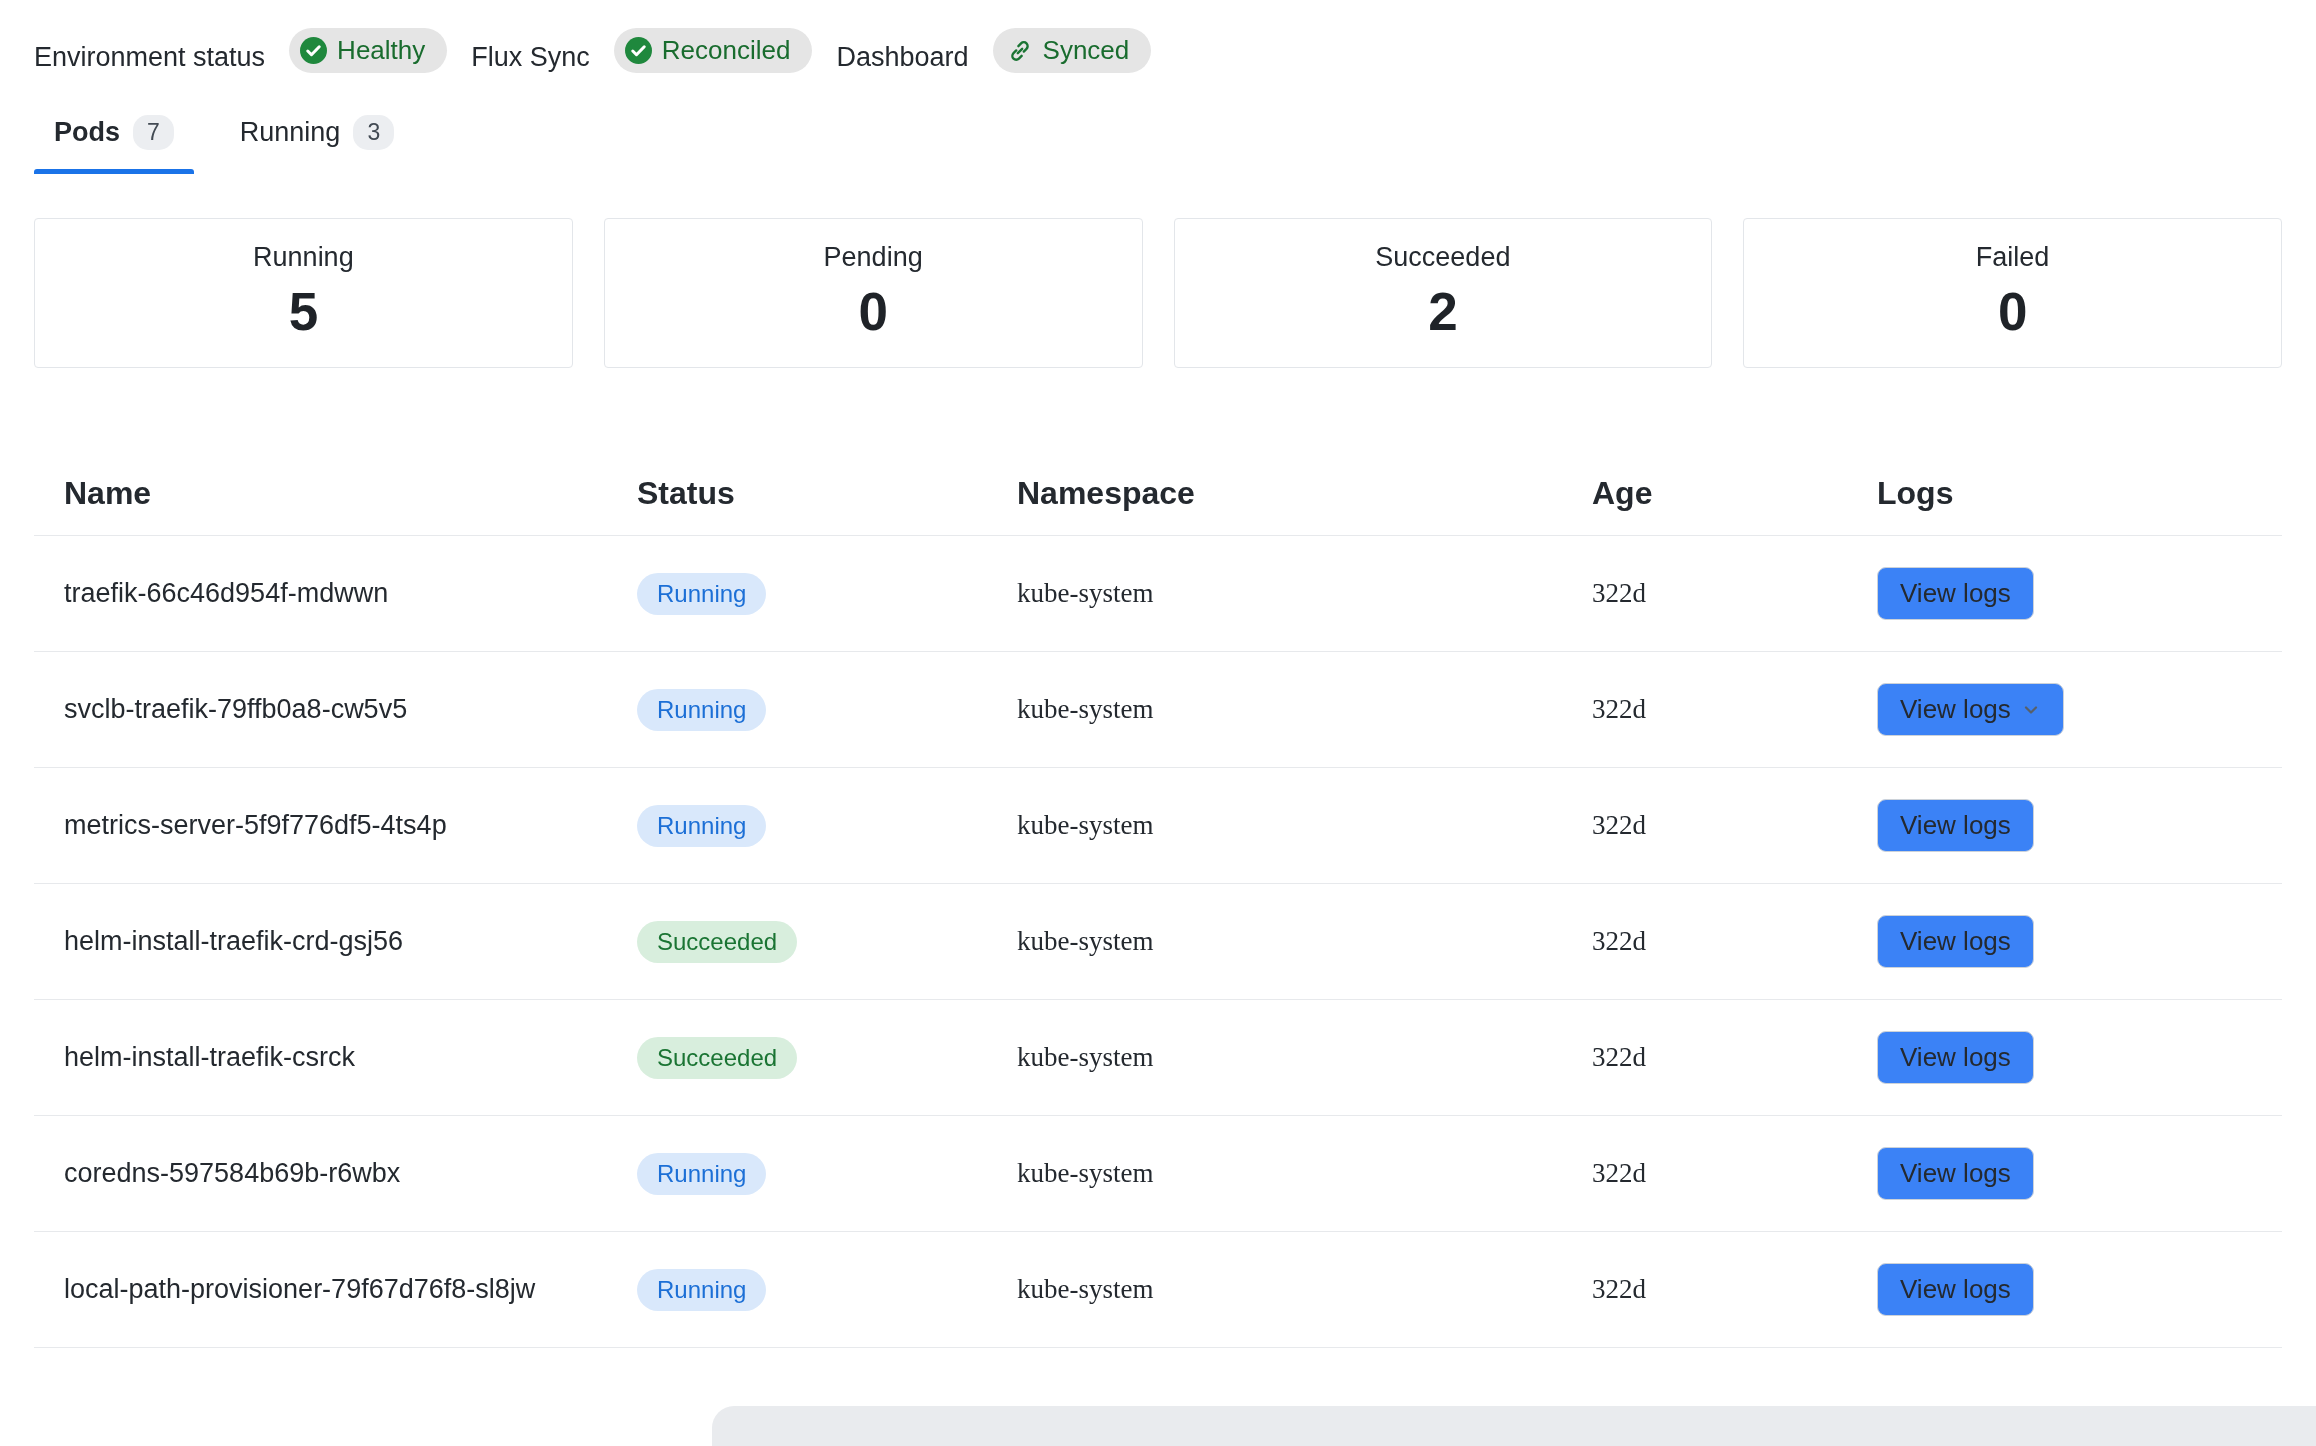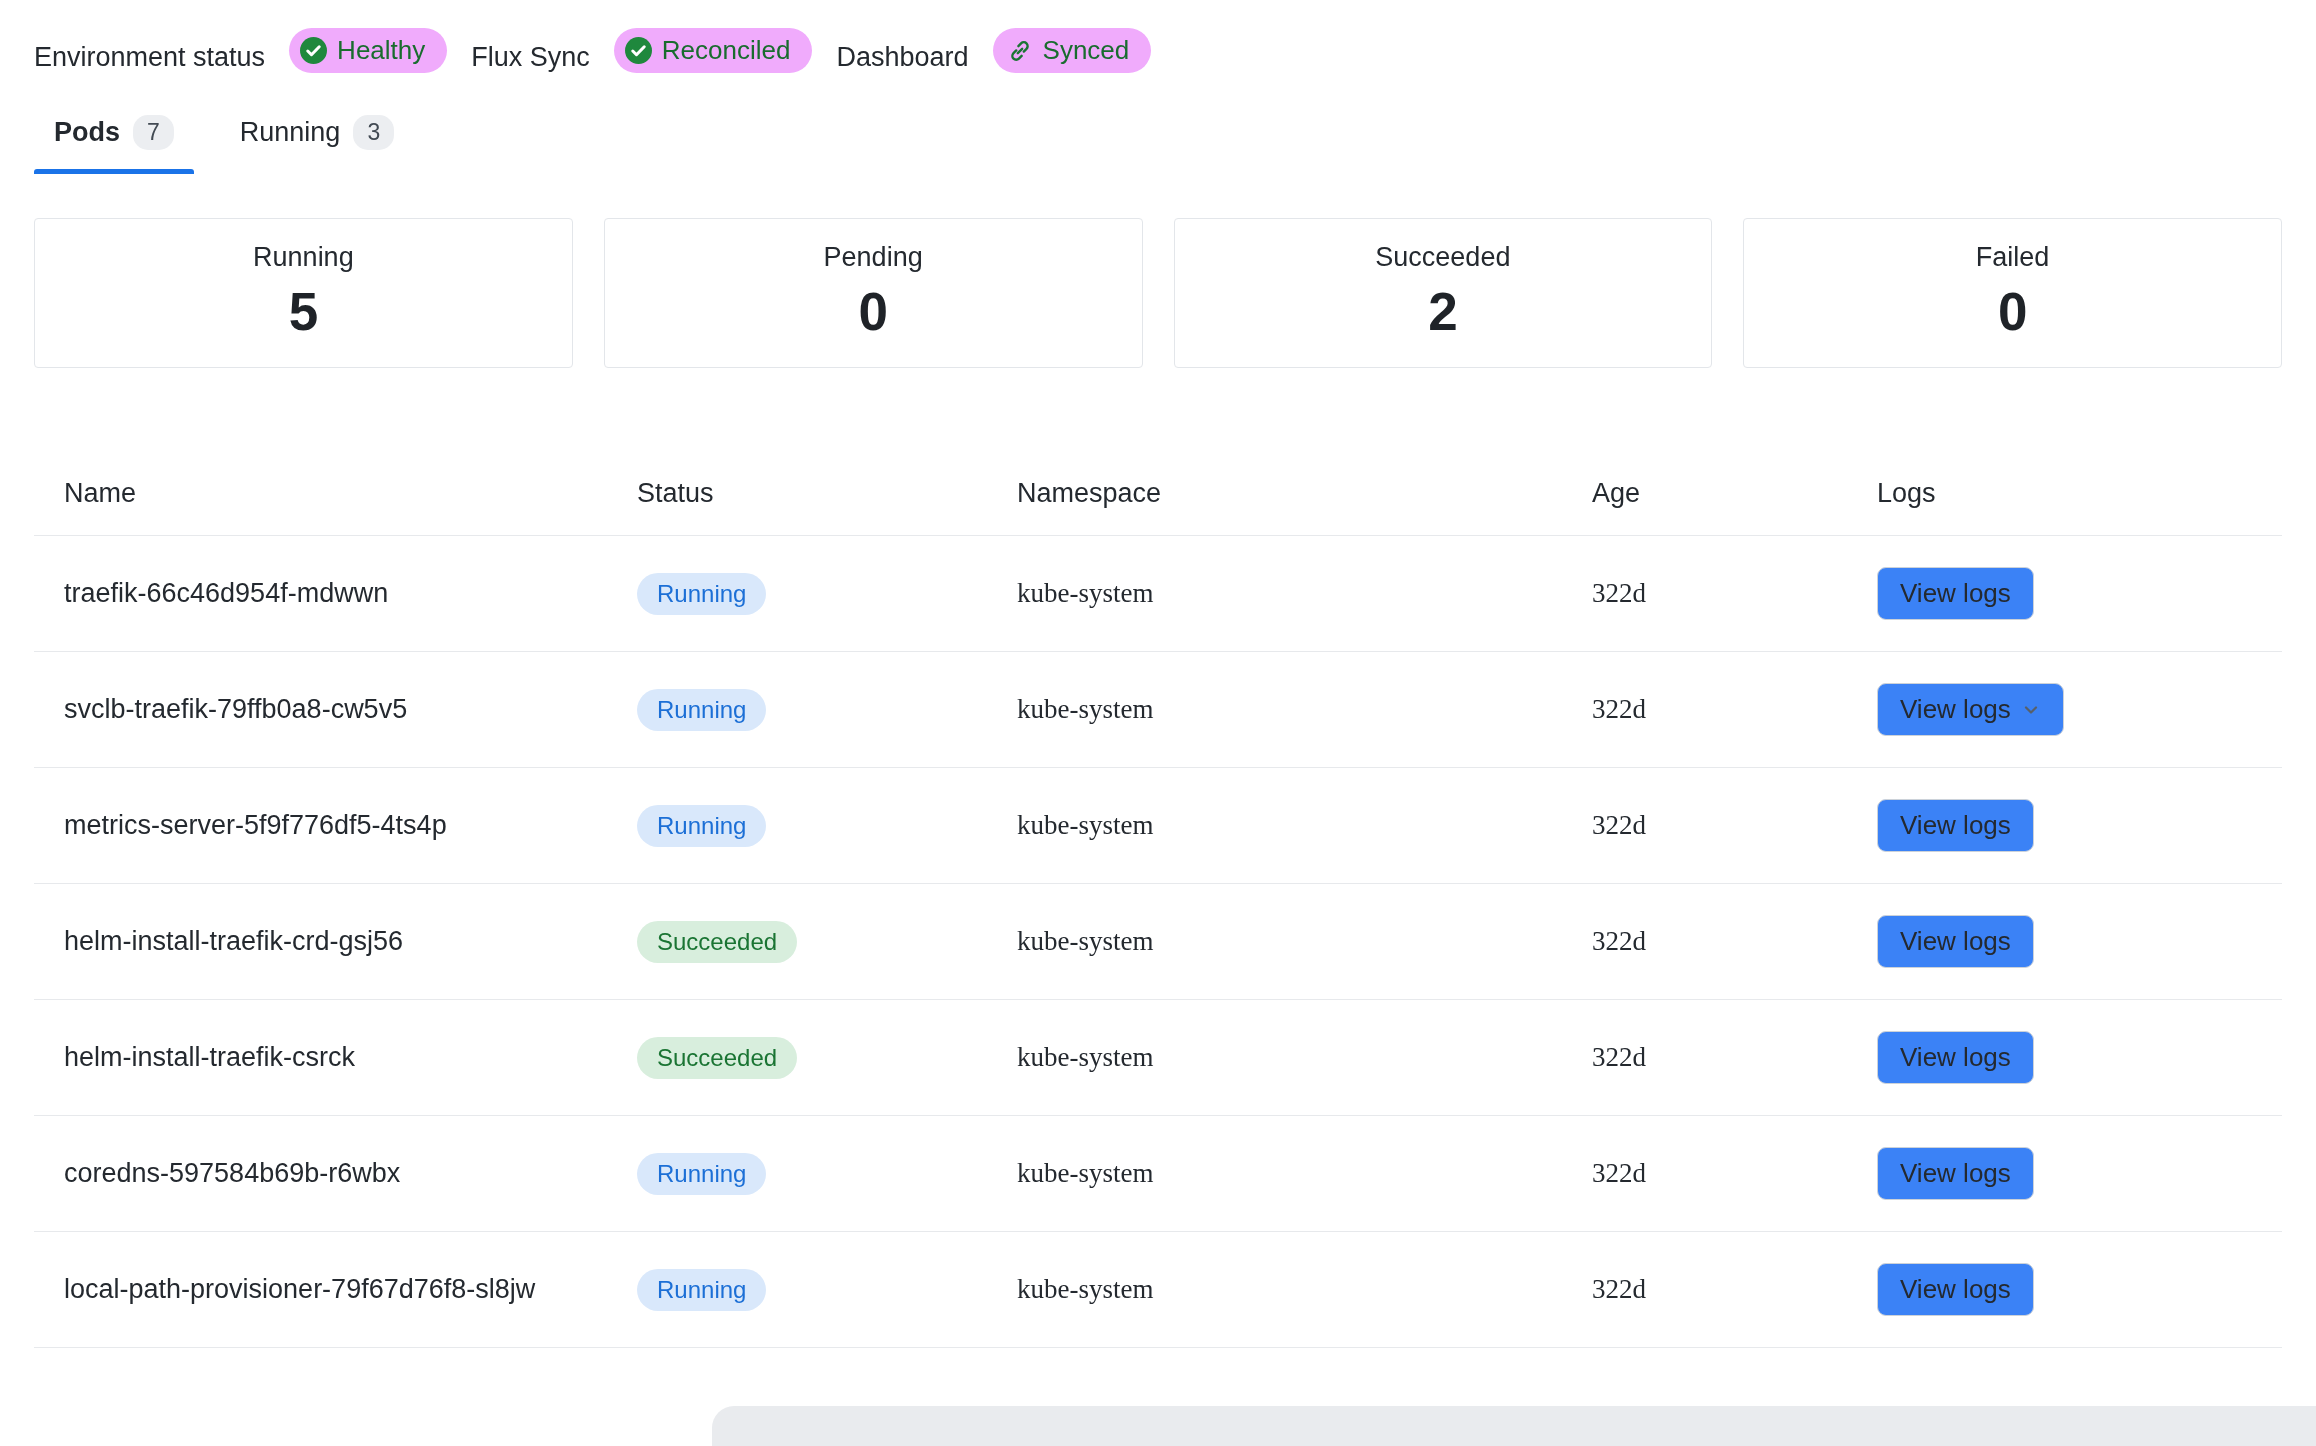--- a/index.html
+++ b/index.html
@@ -9,21 +9,21 @@
     font-family:"Liberation Sans", sans-serif; color:#24292f;
   }
   
   .topbar { display:flex; justify-content:space-between; align-items:center; padding:28px 38px 0 34px; }
   .topbar-left { display:flex; align-items:center; gap:14px; font-size:27px; }
   .agent-link { color:#0891b2; text-decoration:none; cursor:pointer; margin-right:10px; }
   .connected-text { color:#2d333a; }
   .topbar-right { display:flex; align-items:flex-end; gap:24px; font-size:27px; color:#24292f; }
   .badge {
     display:inline-flex; align-items:center; gap:10px;
-    background:#f0abfc; border-radius:26px; padding:7px 22px 7px 11px;
+    background:#e5e5e5; border-radius:26px; padding:7px 22px 7px 11px;
     font-size:26px; color:#196c2e; font-weight:500; white-space:nowrap;
   }
   .badge.icon-only-pad { padding-left:14px; }
   .icon { display:inline-flex; align-items:center; justify-content:center; }
   
   .tabs { display:flex; gap:26px; padding:0 34px; margin-top:36px; }
   .tab { display:flex; align-items:center; gap:13px; font-size:27px; padding:6px 20px 24px; position:relative; cursor:pointer; color:#24292f; }
   .tab.active { font-weight:700; }
   .tab.active::after { content:""; position:absolute; left:0; right:0; bottom:0; height:5px; background:#1a73e8; border-radius:3px 3px 0 0; }
   .tab-count { background:#eceef1; border-radius:15px; padding:4px 14px; font-size:23px; color:#424a53; font-weight:400; }
@@ -33,21 +33,21 @@
   .stat-label { font-size:27px; color:#24292f; }
   .stat-value { font-size:53px; font-weight:700; margin-top:8px; color:#1f2328; }
   
   .table { margin:84px 34px 0 34px; }
   .trow {
     display:grid; grid-template-columns:573px 380px 575px 285px 1fr;
     align-items:center; min-height:116px; border-bottom:1px solid #e7e9ec;
   }
   .trow > div { padding:0 30px; }
   .thead { min-height:84px; }
-  .thead > div { font-weight:400; font-size:27px; }
+  .thead > div { font-weight:700; font-size:32px; }
   .cell-name { font-size:27px; line-height:1.4; overflow-wrap:break-word; padding-top:26px; padding-bottom:26px; }
   .cell-ns, .cell-age { font-size:27px;font-family:Liberation Serif, serif; }
   .pill { display:inline-block; border-radius:23px; padding:7px 20px; font-size:24px; font-weight:500; white-space:nowrap; }
   .pill-running { background:#d9e8fb; color:#1c6fd6; }
   .pill-succeeded { background:#d8eedd; color:#1a7433; }
   .btn {
     display:inline-flex; align-items:center; gap:10px;
     border:1px solid #ccd2d9; background:#3b82f6; border-radius:9px;
     padding:10px 22px; font-size:26px; color:#24292f; cursor:pointer;
     font-family:"Liberation Sans", sans-serif;

